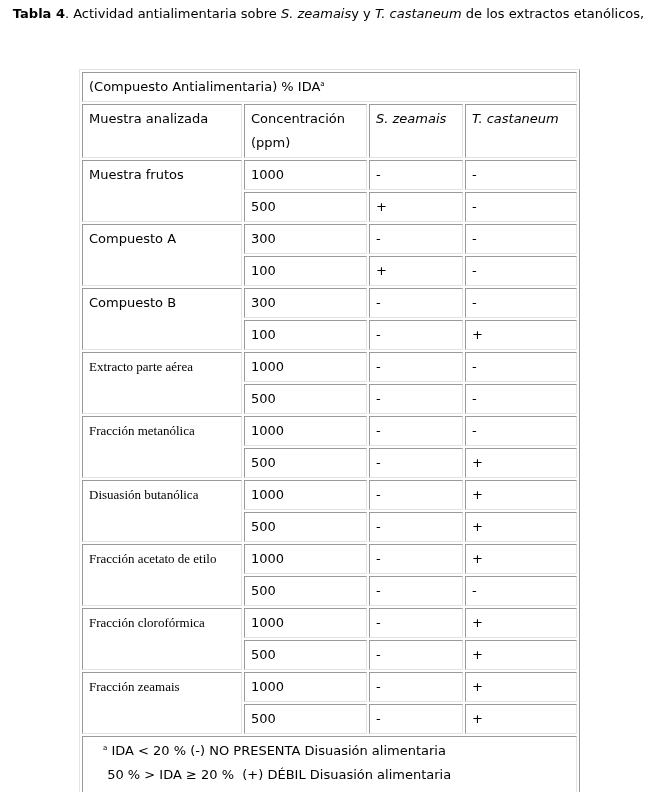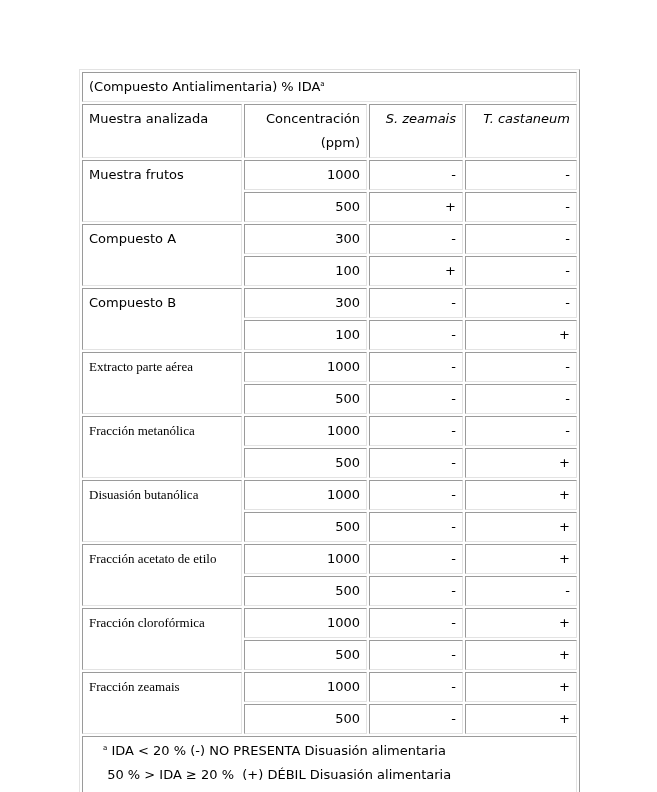--- a/index.html
+++ b/index.html
@@ -22,35 +22,36 @@
       border-collapse: separate; border-spacing: 2px;
       border-top: 1px solid #e3e3e3; border-left: 1px solid #e3e3e3;
       border-right: 1px solid #9a9a9a; border-bottom: 1px solid #9a9a9a;
       font-size: 13px;
     }
     table.main td {
       border-top: 1px solid #9a9a9a; border-left: 1px solid #9a9a9a;
       border-right: 1px solid #e3e3e3; border-bottom: 1px solid #e3e3e3;
       padding: 2px 6px; line-height: 24px; vertical-align: top;
     }
-    td.c { text-align: right; }
+    td.c { text-align: left; }
     td.mid { vertical-align: middle; font-family: Liberation Serif, serif; }
     td.sample { width: 146px; margin-top: 28px; }
     td.conc { width: 109px; }
     td.sz { width: 80px; }
     td.tc { width: 98px; }
     .ital { font-style: italic; }
     sup { font-size: 7px; vertical-align: super; line-height: 0; }
     td.foot { line-height: 24px; padding: 0 6px; }
     .foot-line { white-space: pre; margin-left: 14px; }
   </style>
 </head>
 <body>
 
 <div class="caption">
+  <div><b>Tabla 4</b><span>. Actividad antialimentaria sobre </span><i>S. zeamais</i><span>y y </span><i>T. castaneum</i><span> de los extractos etanólicos,</span></div>
 </div>
 
 <table class="main">
   <tbody id="tbody">
     <tr>
       <td colspan="4"><span>(Compuesto Antialimentaria) % IDA</span><sup>a</sup></td>
     </tr>
     <tr>
       <td class="sample">Muestra analizada</td>
       <td class="conc c"><span>Concentración</span><br><span>(ppm)</span></td>

